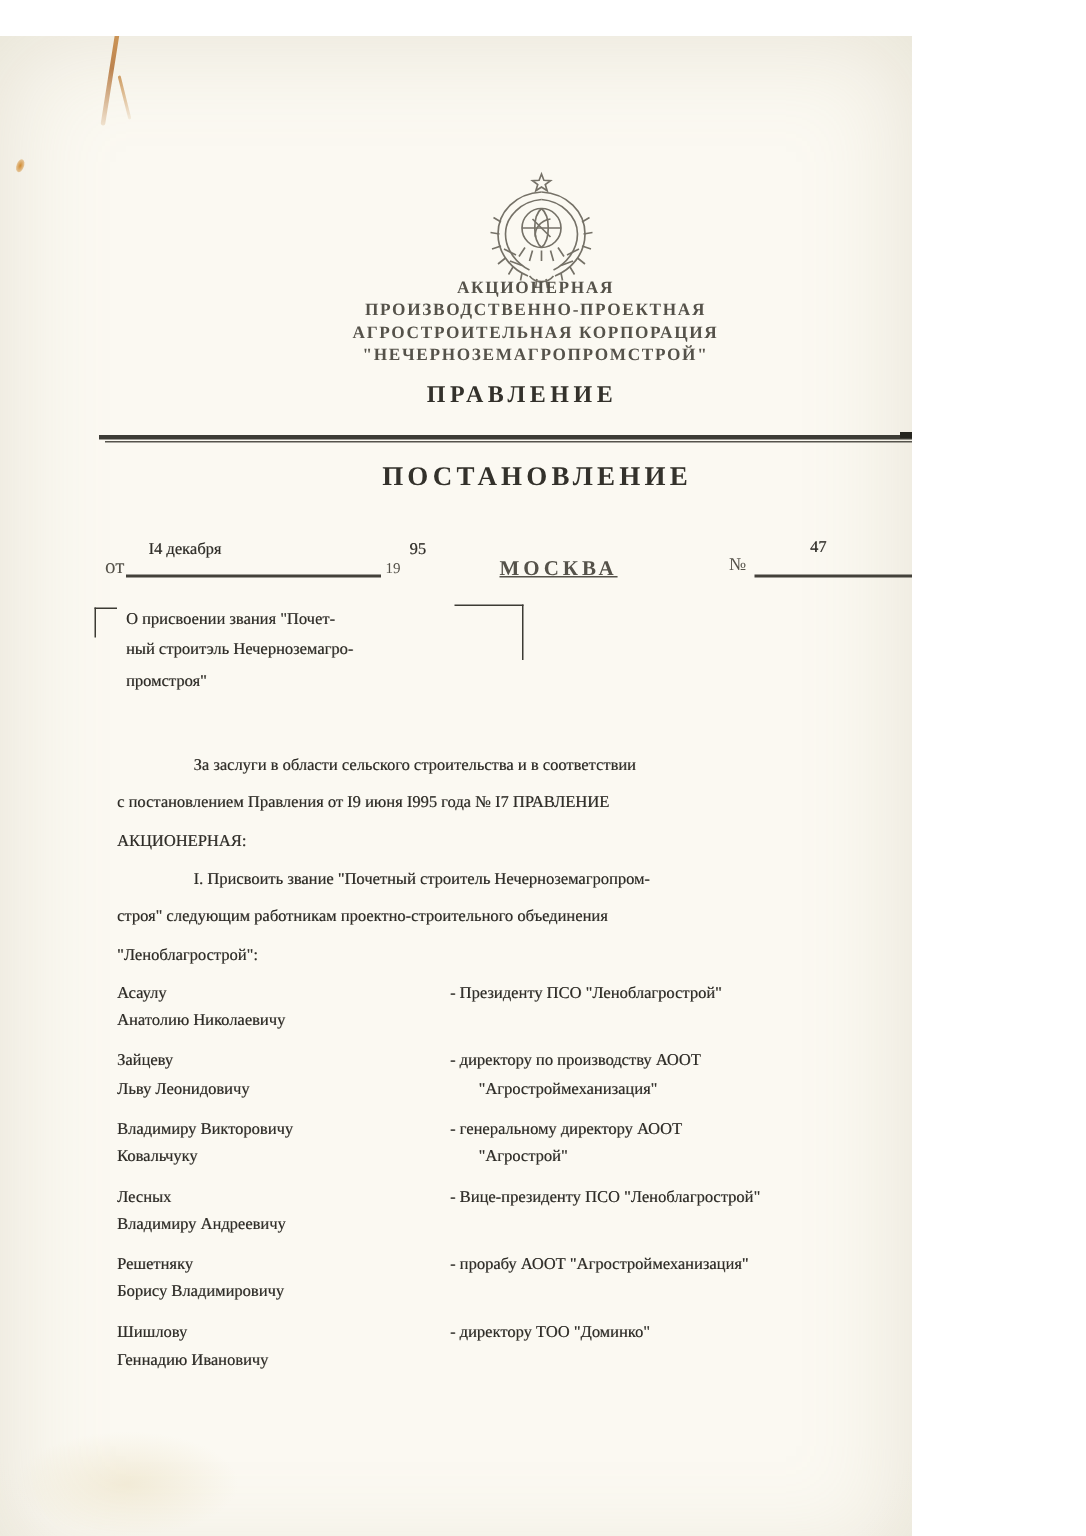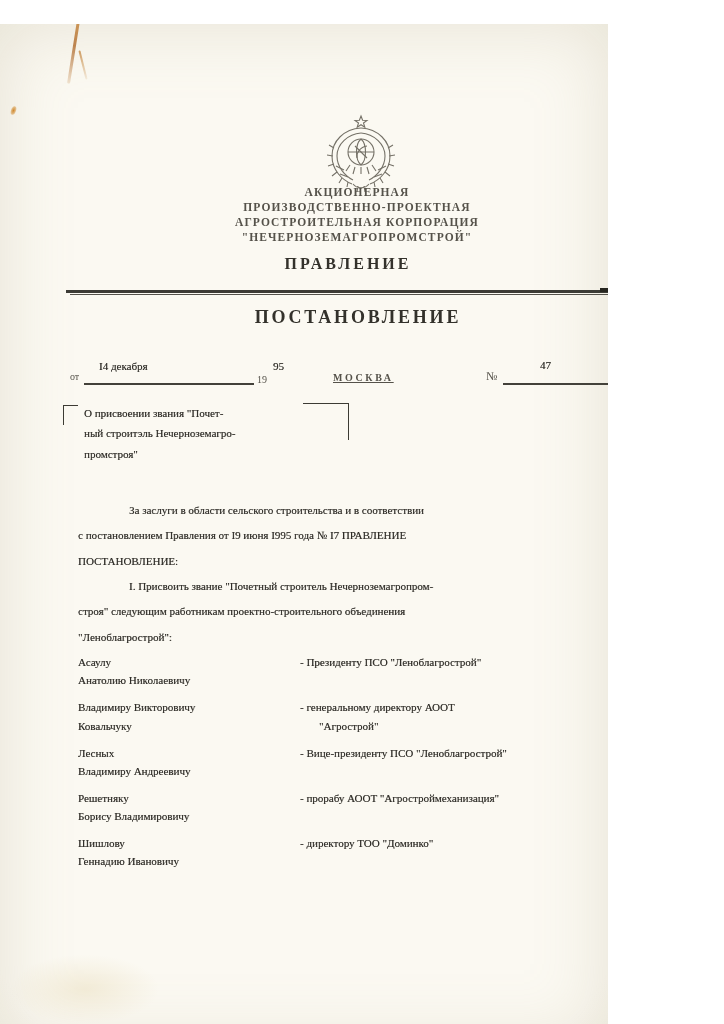--- a/index.html
+++ b/index.html
@@ -14,21 +14,21 @@
     margin-top: 24px;
   }
   
   .centered{position:absolute;left:0;width:724px;text-align:center;}
   .org-lines{top:161px;transform:translateX(-5px);color:#55524a;}
   .org-lines div{font-size:11.5px;letter-spacing:1.1px;line-height:15px;font-weight:bold;}
   .board-title{top:231px;transform:translateX(-14px);font-size:16px;font-weight:bold;
     letter-spacing:3px;color:#33312b;}
   .doc-title{top:283px;transform:translateX(-4px);font-size:18px;font-weight:bold;
     letter-spacing:2.8px;color:#33312b;}
-  .printed-small{position:absolute;color:#55524a;font-size:10px;}
+  .printed-small{position:absolute;color:#55524a;font-size:14px;}
   
   .rule-top{position:absolute;left:66px;top:266px;width:607px;height:2.5px;background:#3c3b35;}
   .rule-bottom{position:absolute;left:70px;top:270px;width:602px;height:1.2px;background:#55534c;}
   .rule-blotch{position:absolute;left:600px;top:264px;width:73px;height:4px;
     background:repeating-linear-gradient(90deg,#26251f 0 9px,rgba(38,37,31,.25) 9px 13px);}
   .rule-dashes{position:absolute;left:688px;top:271px;width:36px;height:1.6px;
     background:repeating-linear-gradient(90deg,#4a4840 0 10px,transparent 10px 15px);}
   .underline{position:absolute;height:1.6px;background:#43413a;}
   
   .mono{font-family:Liberation Serif, serif;font-size:11px;color:#2f2d28;
@@ -133,21 +133,21 @@
   <div class="corner-right"></div>
   <div class="mono abs" style="left:84px;top:379px;line-height:20.3px;">
     <div>О присвоении звания "Почет-</div>
     <div>ный строитэль Нечерноземагро-</div>
     <div>промстроя"</div>
   </div>
 
   <div class="mono abs body-block" style="left:78px;top:474px;">
     <div class="indent">За заслуги в области сельского строительства и в соответствии</div>
     <div>с постановлением Правления от I9 июня I995 года № I7 ПРАВЛЕНИЕ</div>
-    <div>ПОСТАНОВЛЕНИЕ:</div>
+    <div>АКЦИОНЕРНАЯ:</div>
   </div>
 
   <div class="mono abs body-block" style="left:78px;top:550px;">
     <div class="indent">I. Присвоить звание "Почетный строитель Нечерноземагропром-</div>
     <div>строя" следующим работникам проектно-строительного объединения</div>
     <div>"Леноблагрострой":</div>
   </div>
 
   <div class="mono abs recipients">
 
@@ -155,20 +155,30 @@
       <div class="name-col">
         <div>Асаулу</div>
         <div>Анатолию Николаевичу</div>
       </div>
       <div class="pos-col">
         <div>- Президенту ПСО "Леноблагрострой"</div>
         <div class="pos-line2"></div>
       </div>
     </div>
 
+    <div class="recipient-row">
+      <div class="name-col">
+        <div>Зайцеву</div>
+        <div>Льву Леонидовичу</div>
+      </div>
+      <div class="pos-col">
+        <div>- директору по производству АООТ</div>
+        <div class="pos-line2">"Агростроймеханизация"</div>
+      </div>
+    </div>
 
     <div class="recipient-row">
       <div class="name-col">
         <div>Владимиру Викторовичу</div>
         <div>Ковальчуку</div>
       </div>
       <div class="pos-col">
         <div>- генеральному директору АООТ</div>
         <div class="pos-line2">"Агрострой"</div>
       </div>

